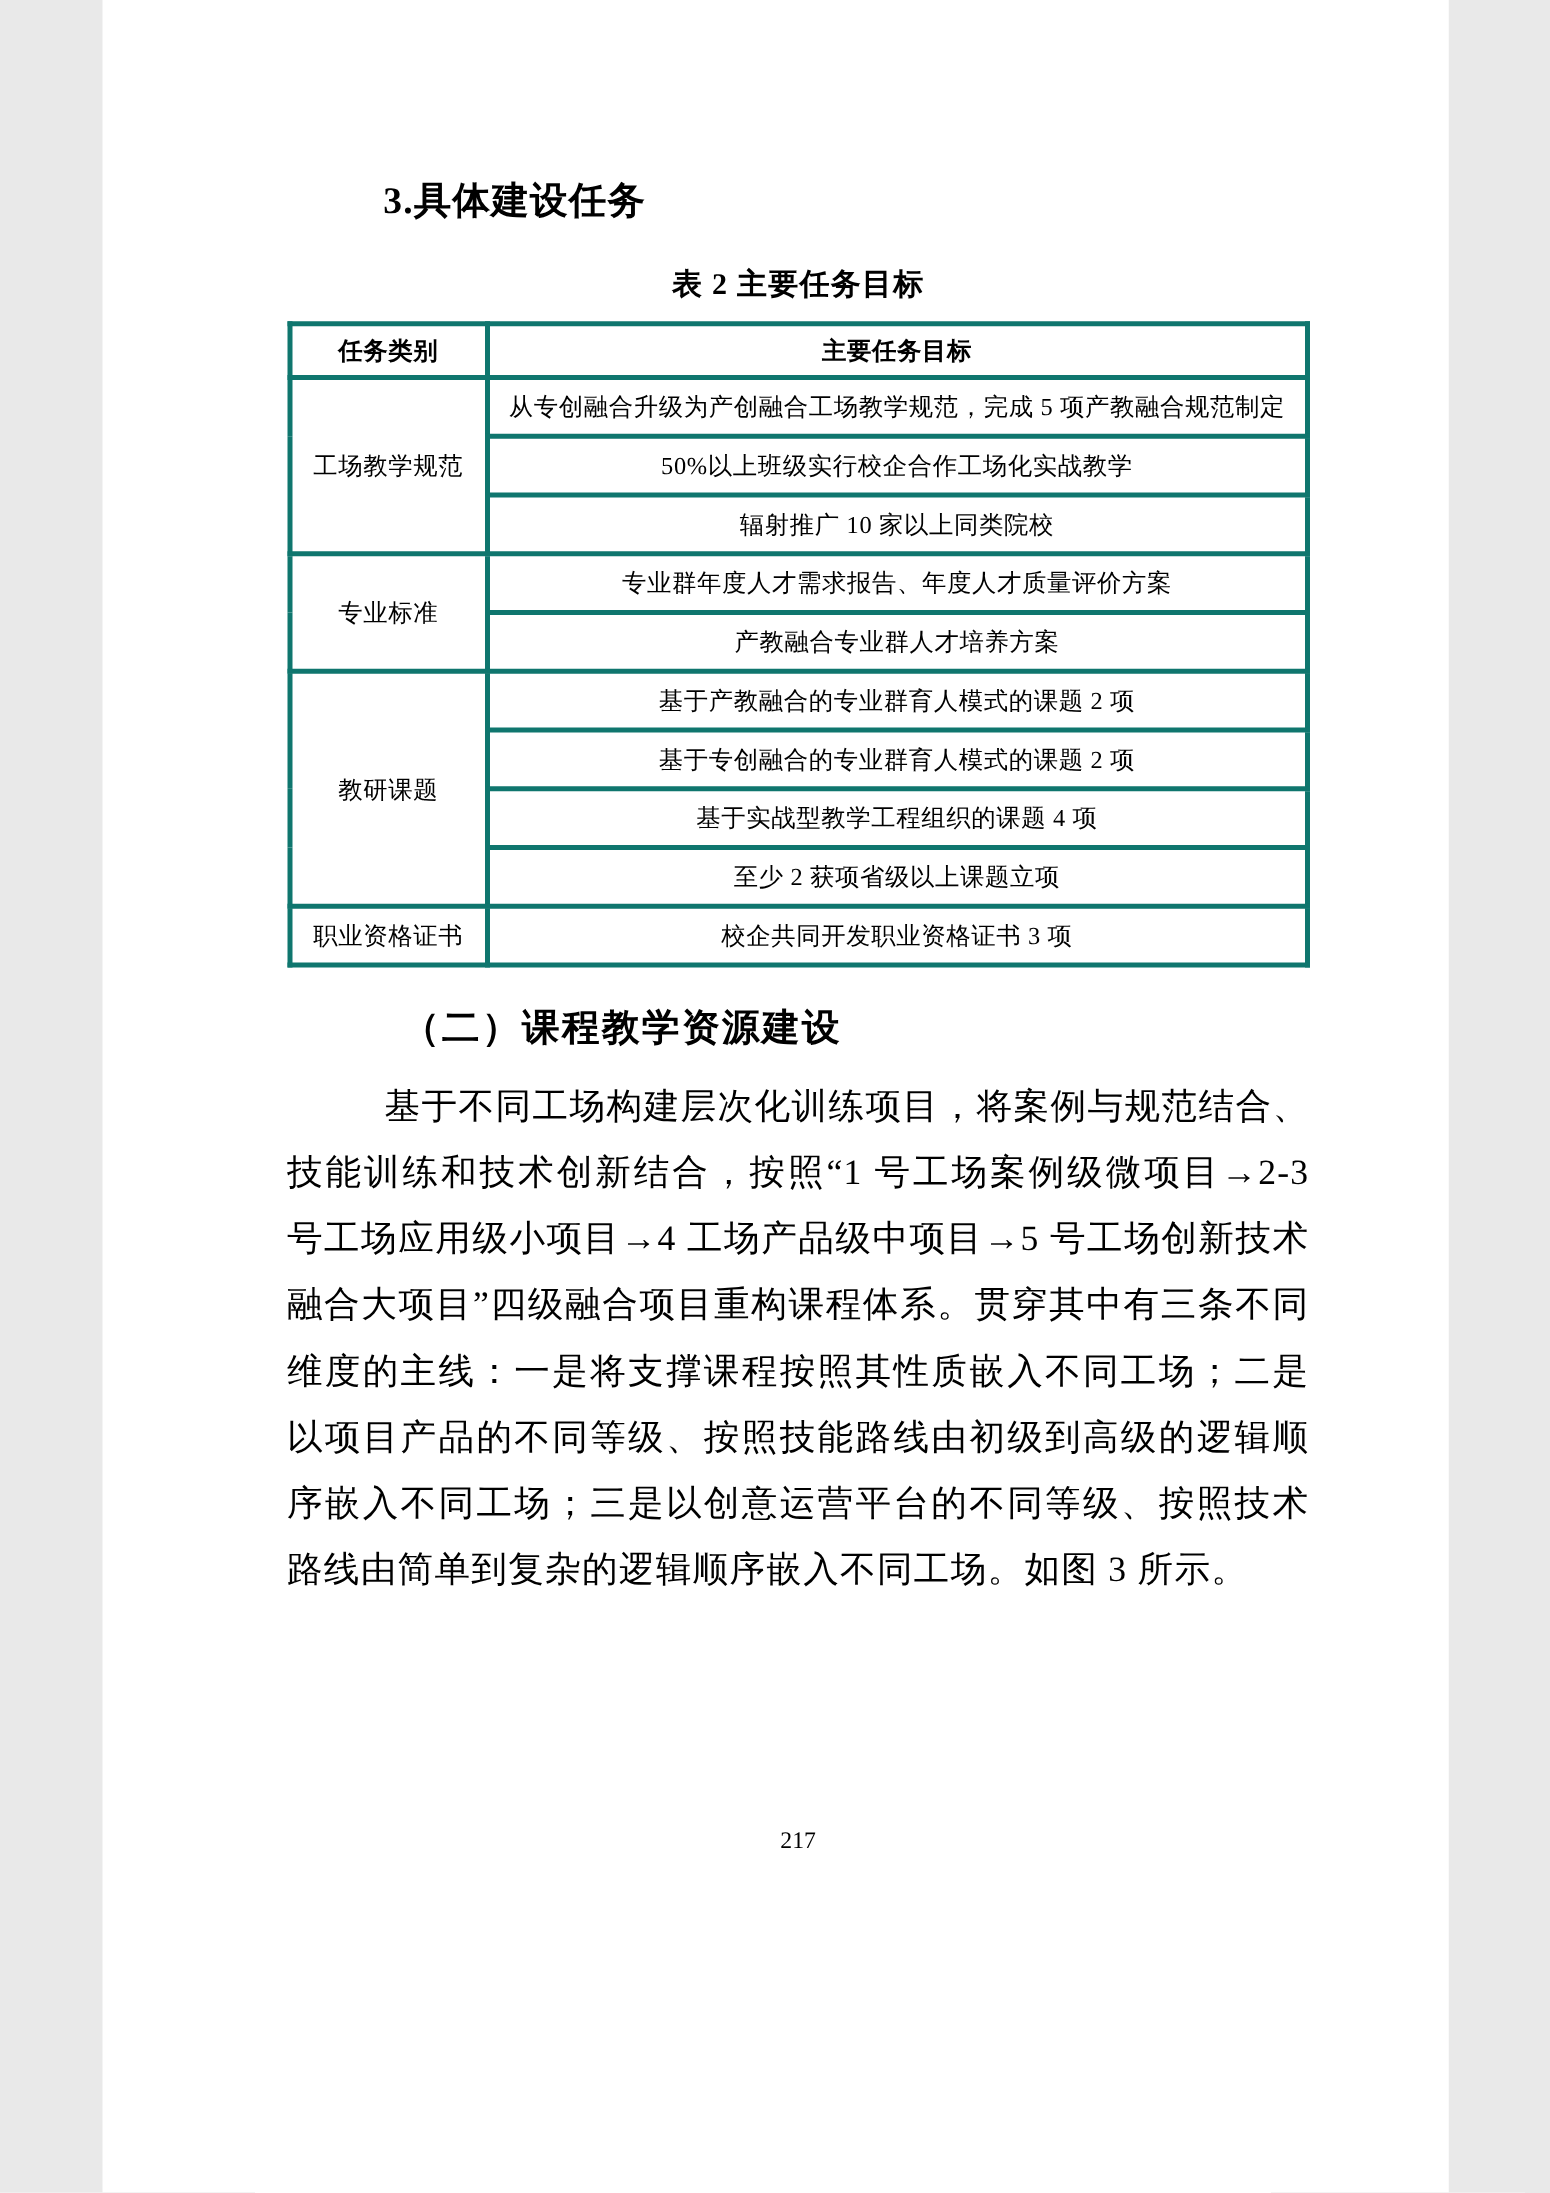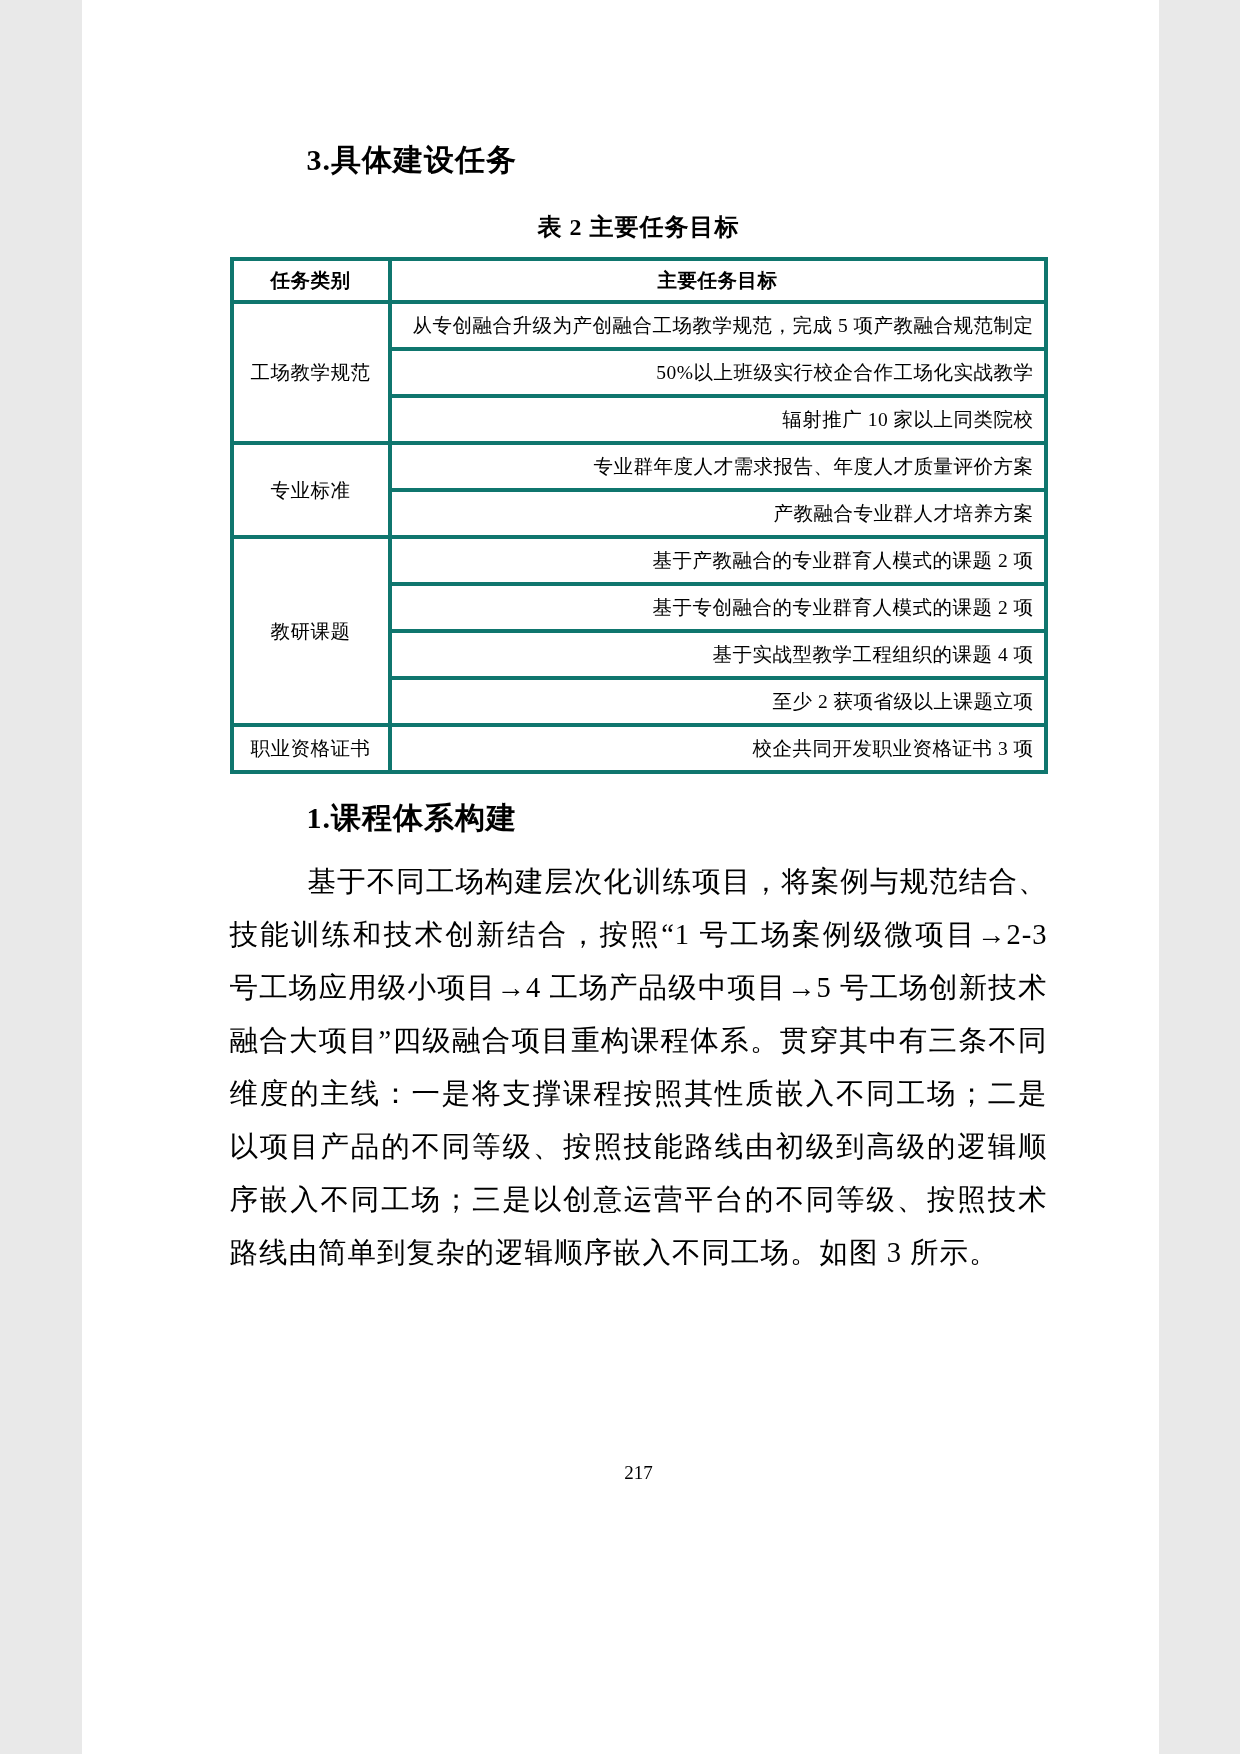--- a/index.html
+++ b/index.html
@@ -47,21 +47,21 @@
     padding:6px 4px;
     height:24px;
   }
   col.cat-col { width:158px; }
   td.cat-cell {
     text-align:center;
     vertical-align:middle;
     padding:4px 6px;
   }
   td.item-cell {
-    text-align:right;
+    text-align:center;
     vertical-align:middle;
     padding:8px 10px;
     height:22px;
   }
   .h-sub {
     margin:28px 0 0 92px;
     font-size:30px;
     font-weight:bold;
     letter-spacing:2px;
   }
@@ -142,21 +142,21 @@
           <td class="item-cell">至少 2 获项省级以上课题立项</td>
         </tr>
 
         <tr>
           <td class="cat-cell">职业资格证书</td>
           <td class="item-cell">校企共同开发职业资格证书 3 项</td>
         </tr>
       </tbody>
     </table>
 
+    <div class="h-sub">（二）课程教学资源建设</div>
 
-    <div class="h-subsub">1.课程体系构建</div>
 
     <p class="body-paragraph">基于不同工场构建层次化训练项目，将案例与规范结合、技能训练和技术创新结合，按照“1 号工场案例级微项目→2-3 号工场应用级小项目→4 工场产品级中项目→5 号工场创新技术融合大项目”四级融合项目重构课程体系。贯穿其中有三条不同维度的主线：一是将支撑课程按照其性质嵌入不同工场；二是以项目产品的不同等级、按照技能路线由初级到高级的逻辑顺序嵌入不同工场；三是以创意运营平台的不同等级、按照技术路线由简单到复杂的逻辑顺序嵌入不同工场。如图 3 所示。</p>
 
   </div>
 
   <div class="footer">217</div>
 </div>
 
 </body></html>

